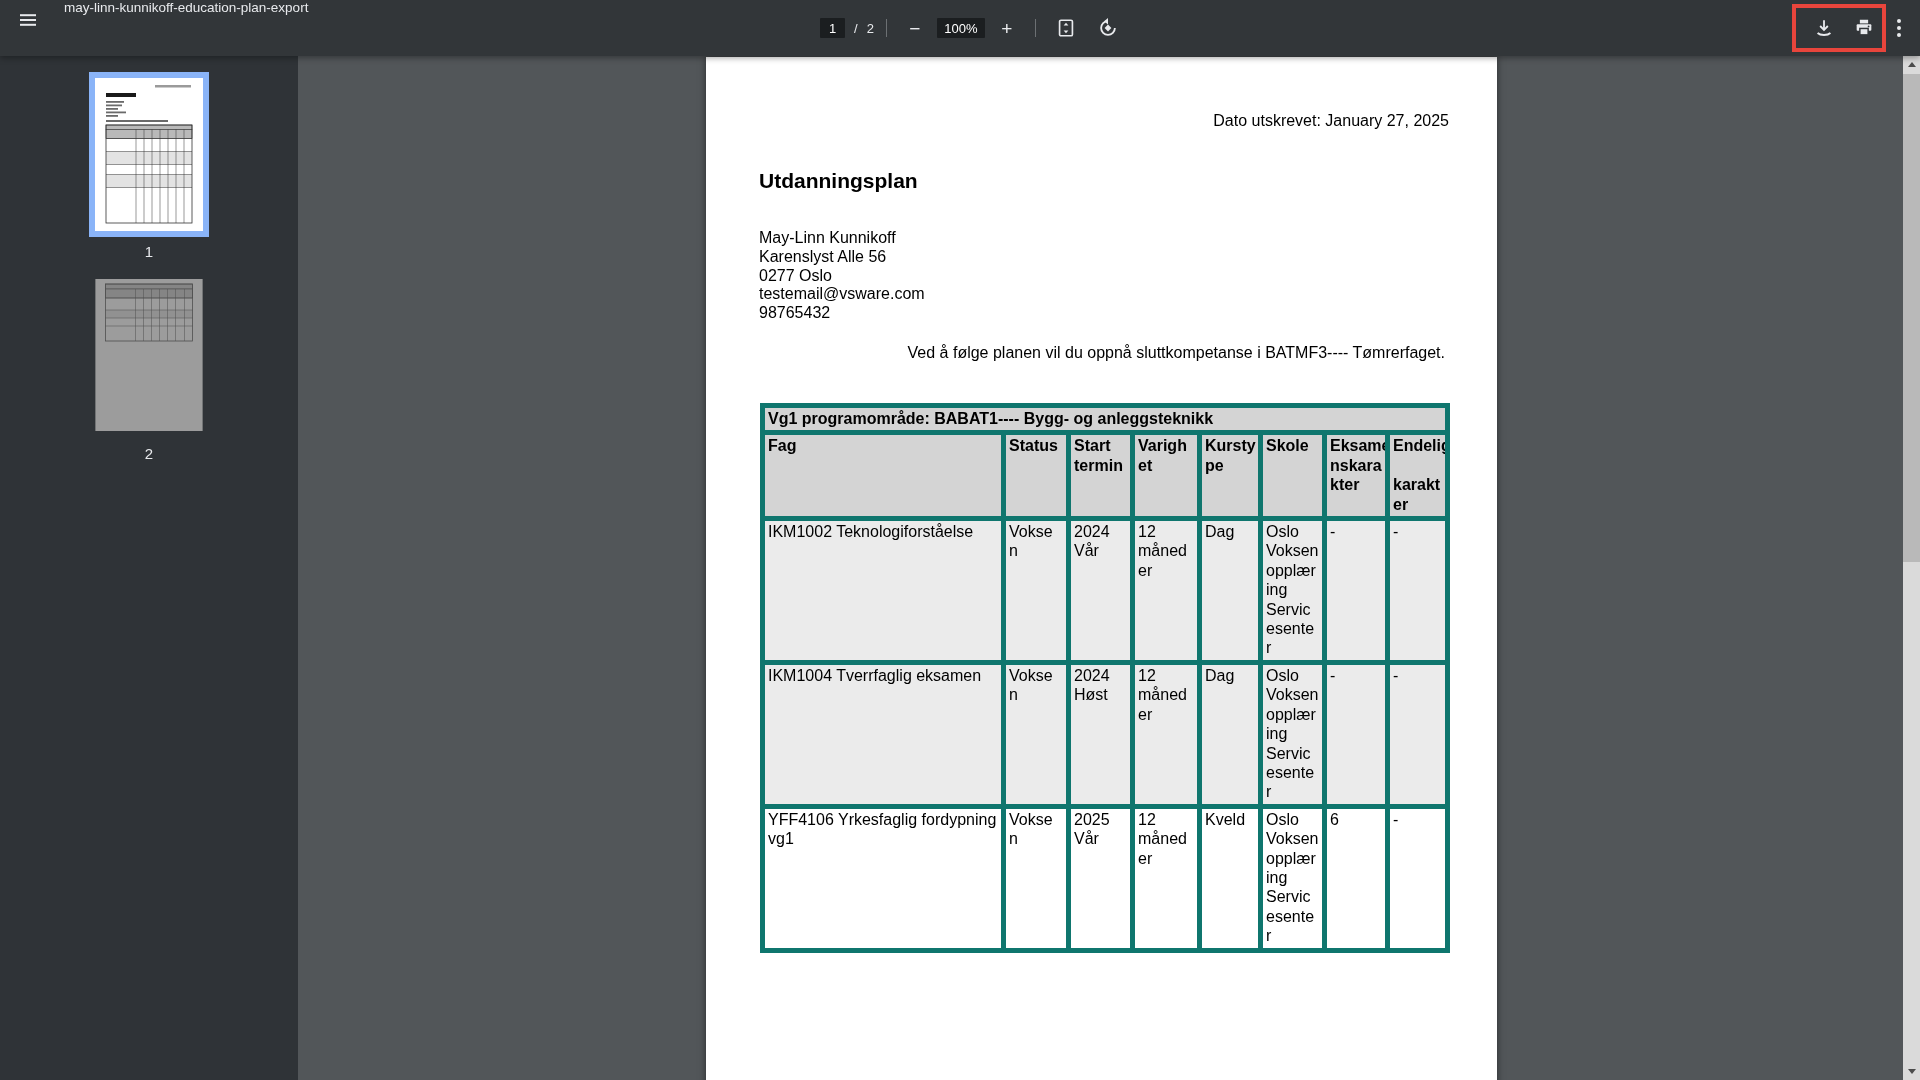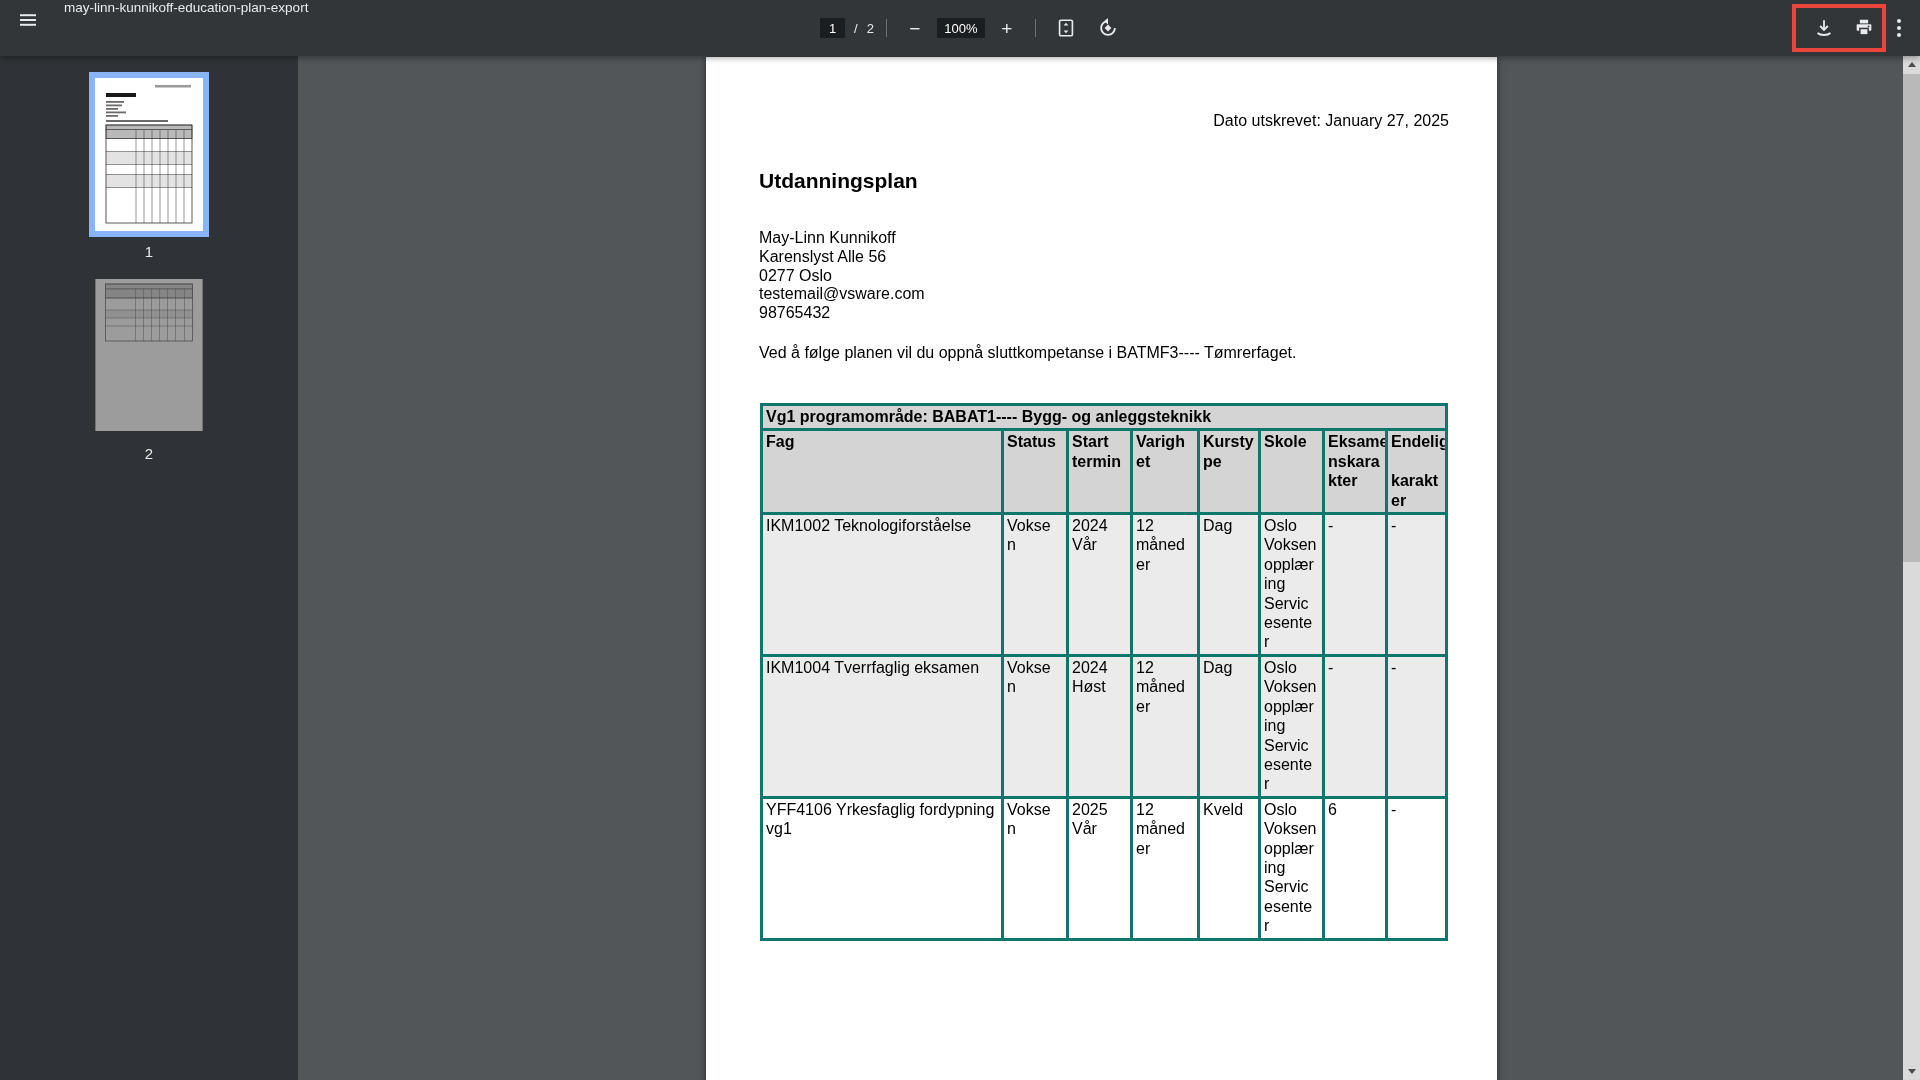--- a/index.html
+++ b/index.html
@@ -40,25 +40,25 @@
   .thumb-label { position:absolute; width:100%; text-align:center; color:#e8eaed; font-size:15px; }
   .lbl1 { top:187px; }
   .lbl2 { top:389px; }
 
   
   #page { position:absolute; left:706px; top:57px; width:791px; height:1122px; background:#ffffff;
           box-shadow:0 0 7px rgba(0,0,0,.5); z-index:5; color:#000; }
   .printed-date { position:absolute; top:55px; left:53px; right:48px; text-align:right; font-size:16px; }
   .doc-heading { position:absolute; top:112px; left:53px; font-size:21px; font-weight:bold; }
   .addr { position:absolute; top:172px; left:53px; font-size:16px; line-height:18.8px; }
-  .intro { position:absolute; top:287px; left:53px; right:52px; font-size:16px; }
+  .intro { position:absolute; top:287px; left:53px; right:52px; font-size:16px;text-align:right; }
 
   .doc-table { position:absolute; top:346px; left:54px; border-collapse:collapse; table-layout:fixed;
                width:685px; font-size:16px; line-height:19.4px; }
-  .doc-table td { border:3px solid #0f766e; vertical-align:top; padding:1px 3px 2px 3px; white-space:pre-line;
+  .doc-table td { border:5px solid #0f766e; vertical-align:top; padding:1px 3px 2px 3px; white-space:pre-line;
                   overflow:hidden; }
   .doc-table tr.band td { background:#d4d4d4; font-weight:bold; }
   .doc-table tr.head td { background:#d4d4d4; font-weight:bold; }
   .doc-table tr.alt td { background:#ebebeb; }
   .c0{width:241px}.c1{width:65px}.c2{width:64px}.c3{width:67px}.c4{width:61px}.c5{width:64px}.c6{width:63px}.c7{width:60px}
 
   
   #scrollbar { position:absolute; left:1903px; top:56px; width:17px; height:1024px; background:#dadada; z-index:20; }
   .sb-btn { position:absolute; left:0; width:17px; height:17px; display:flex; align-items:center; justify-content:center; }
   .sb-up { top:0; } .sb-down { bottom:0; }

